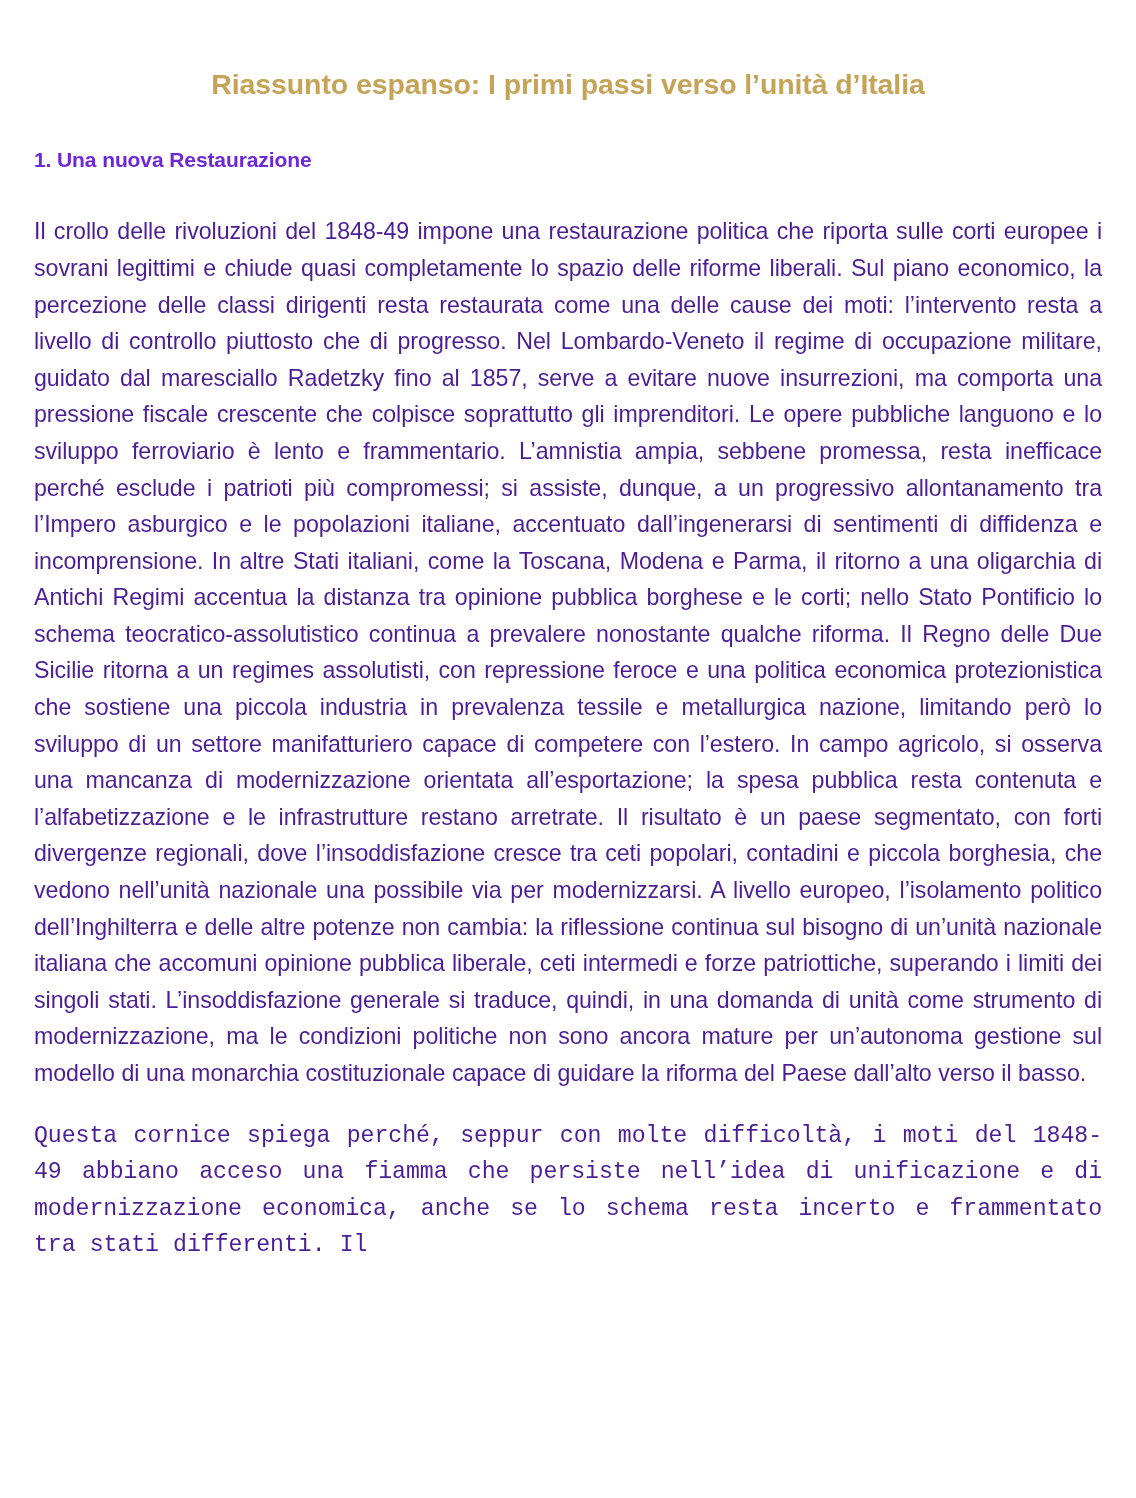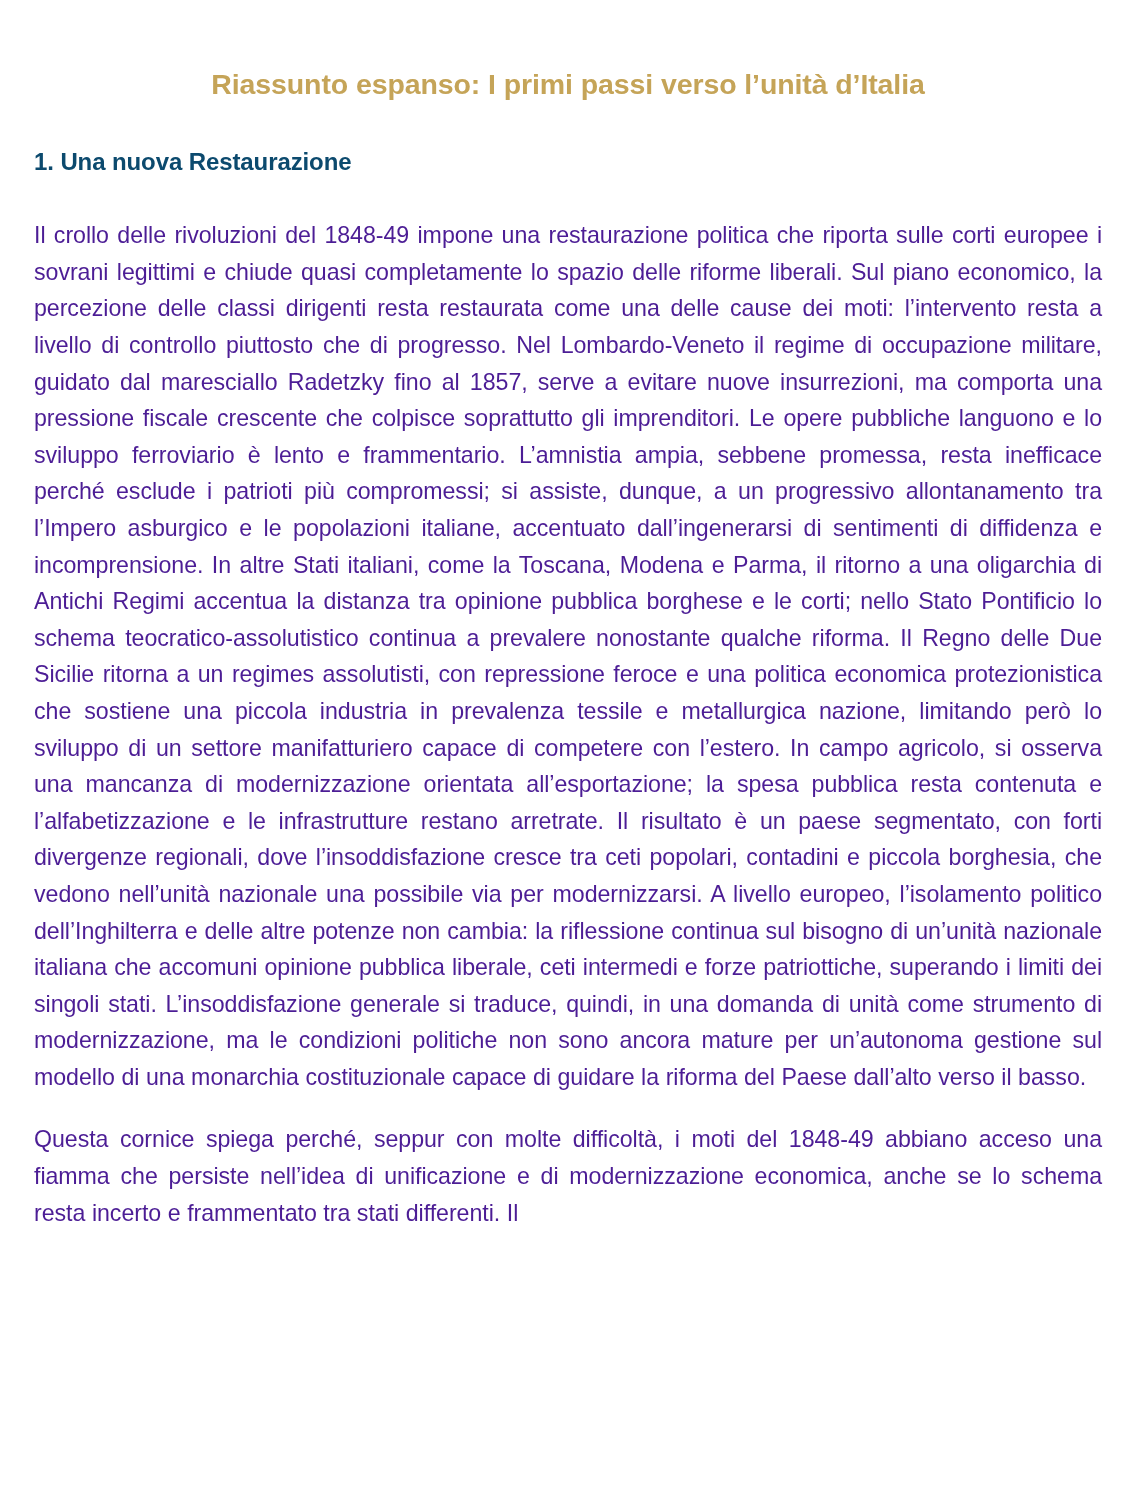--- a/index.html
+++ b/index.html
@@ -29,41 +29,42 @@
     font-size: 28.5px;
     font-weight: bold;
     letter-spacing: -0.1px;
     color: #c5a458;
     line-height: 1.3;
   }
   .section-heading {
     margin: 0;
     padding-top: 43px;
     text-align: left;
-    font-size: 24px;
+    font-size: 21px;
     font-weight: bold;
     letter-spacing: -0.1px;
-    color: #0c4a6e;
+    color: #6d28d9;
     line-height: 1.3;
   }
   .body-par {
     margin: 0;
     text-align: justify;
     text-justify: inter-word;
     font-size: 23.2px;
     line-height: 36.6px;
     color: #4c1d95;
     letter-spacing: -0.05px;
     word-spacing: 0.2px;
   }
   .body-par.first {
     padding-top: 40px;
   }
   .body-par.second {
     padding-top: 26px;
+    font-family: Liberation Mono, monospace;
   }
 </style>
 </head>
 <body>
 
 <div class="page">
 
   <h1 class="doc-title">Riassunto espanso: I primi passi verso l’unità d’Italia</h1>
 
   <h2 class="section-heading">1. Una nuova Restaurazione</h2>

